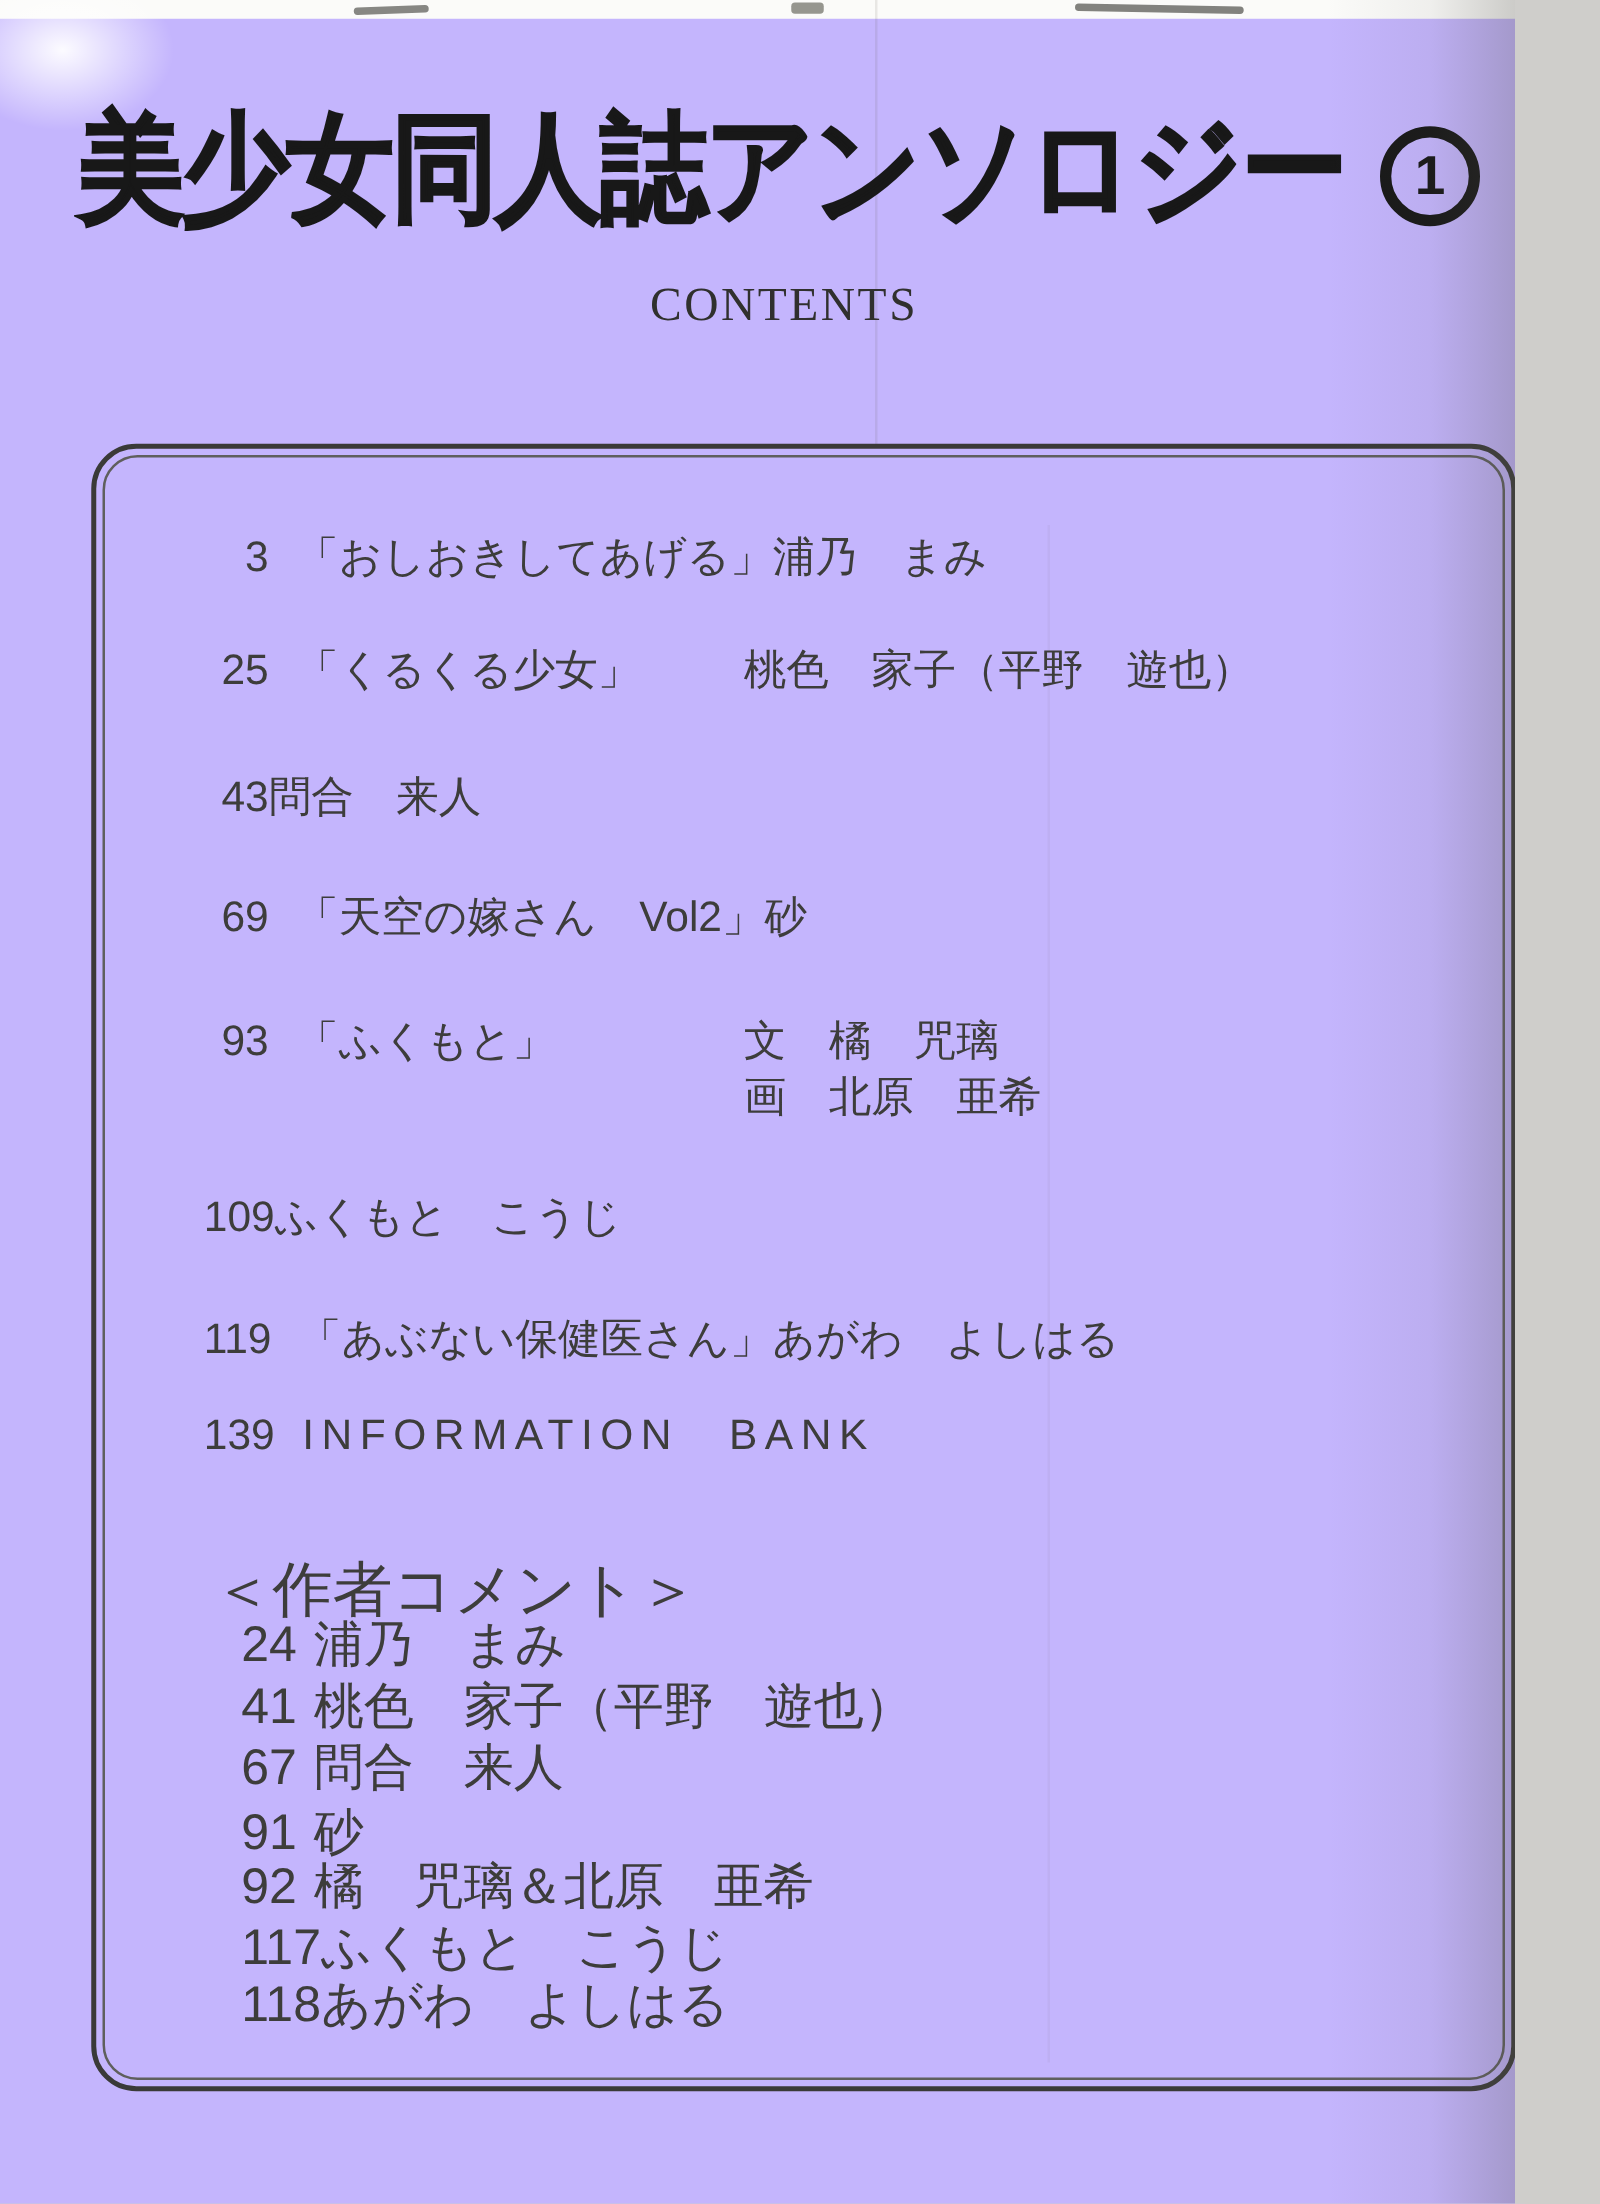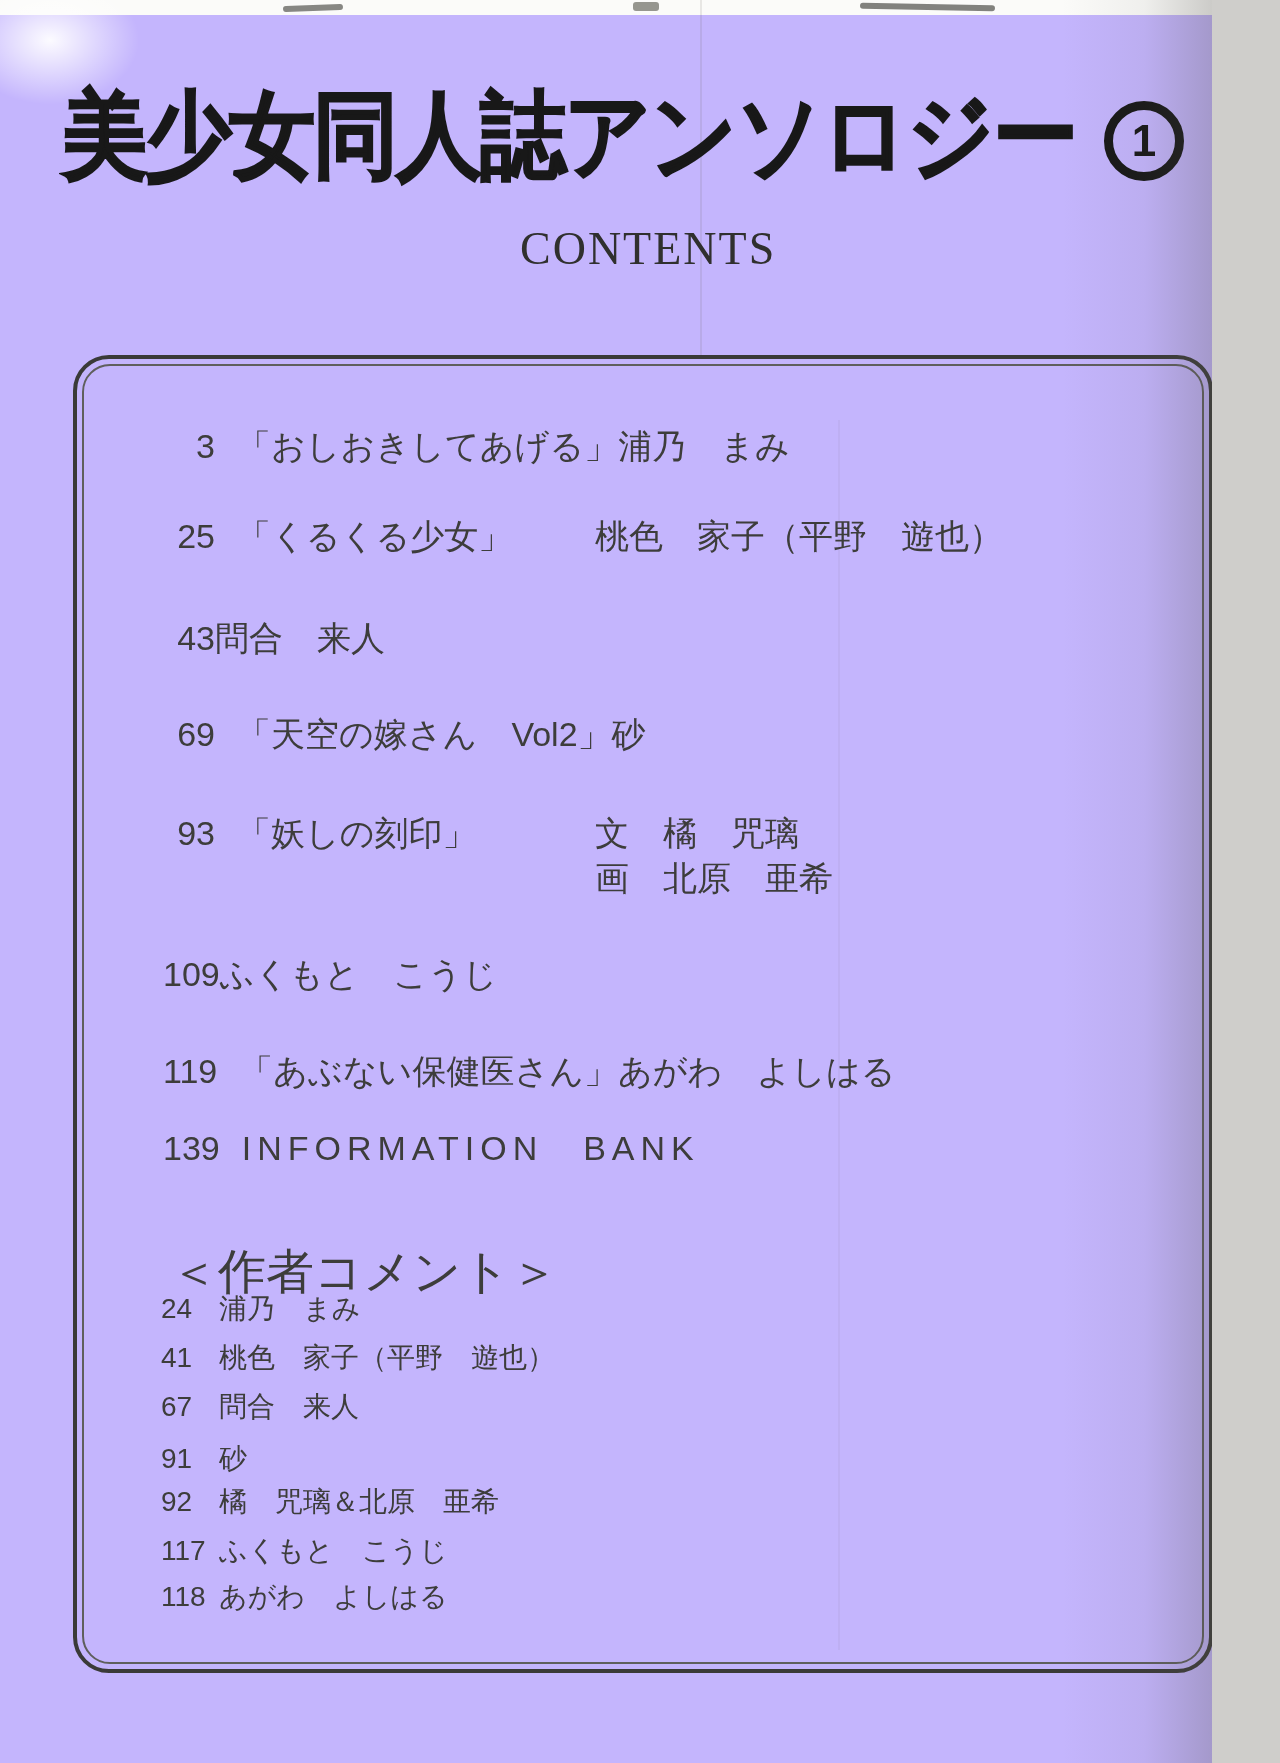--- a/index.html
+++ b/index.html
@@ -27,39 +27,39 @@
   .book-title {position:absolute; left:62px; top:88px; margin:0; font-size:95px;
     line-height:1; font-weight:900; color:#181818; white-space:nowrap;}
   .title-text {display:inline-block; transform:scaleX(.9); transform-origin:left center;
     letter-spacing:-2px; -webkit-text-stroke:2px #181818;}
   .vol-badge {position:absolute; left:1104px; top:101px; width:62px; height:62px;
     border:9px solid #181818; border-radius:50%; display:flex; align-items:center;
     justify-content:center; font-size:44px; font-weight:900; color:#181818;}
 
   .contents-heading {position:absolute; left:520px; top:222px;
     font-family:"Liberation Serif","DejaVu Serif",serif;
-    font-size:46px; letter-spacing:2px; color:#30302e;}
+    font-size:38px; letter-spacing:2px; color:#30302e;}
 
   
   .toc-box {position:absolute; left:73px; top:355px; width:1132px; height:1310px;
     border:4px solid #3a3a38; border-radius:36px;}
   .toc-box::before {content:""; position:absolute; inset:5px;
     border:2px solid #5f5f5d; border-radius:28px;}
 
   
   .trow {position:absolute; left:163px; display:flex; align-items:flex-start;
     font-size:34px; line-height:1.32; color:#3d3d3b;}
   .trow .num {flex:0 0 52px; text-align:right;}
   .trow .ttl {margin-left:22px; min-width:358px; white-space:nowrap;}
   .trow .aut {white-space:nowrap;}
   .row-info .ttl {min-width:0; letter-spacing:6px;}
 
   
   .comments-heading {position:absolute; left:170px; top:1240px; font-size:48px; color:#3d3d3b;}
-  .crow {position:absolute; left:161px; display:flex; font-size:28px; line-height:1.25;
+  .crow {position:absolute; left:193px; display:flex; font-size:40px; line-height:1.25;
     color:#3d3d3b; white-space:nowrap;}
   .crow .num {flex:0 0 58px;}
 </style>
 </head>
 <body>
 
 <div class="page">
 
   <div class="top-strip"></div>
   <div class="smudge" id="sm1"></div>
@@ -92,21 +92,21 @@
     <span class="num">43</span>
     <span class="aut">問合　来人</span>
   </div>
   <div class="trow" style="top:712px">
     <span class="num">69</span>
     <span class="ttl">「天空の嫁さん　Vol2」</span>
     <span class="aut">砂</span>
   </div>
   <div class="trow" style="top:811px">
     <span class="num">93</span>
-    <span class="ttl">「妖しの刻印」</span>
+    <span class="ttl">「ふくもと」</span>
     <span class="aut">
       <div>文　橘　咒璃</div>
       <div>画　北原　亜希</div>
     </span>
   </div>
   <div class="trow" style="top:952px">
     <span class="num">109</span>
     <span class="aut">ふくもと　こうじ</span>
   </div>
   <div class="trow" style="top:1049px">

